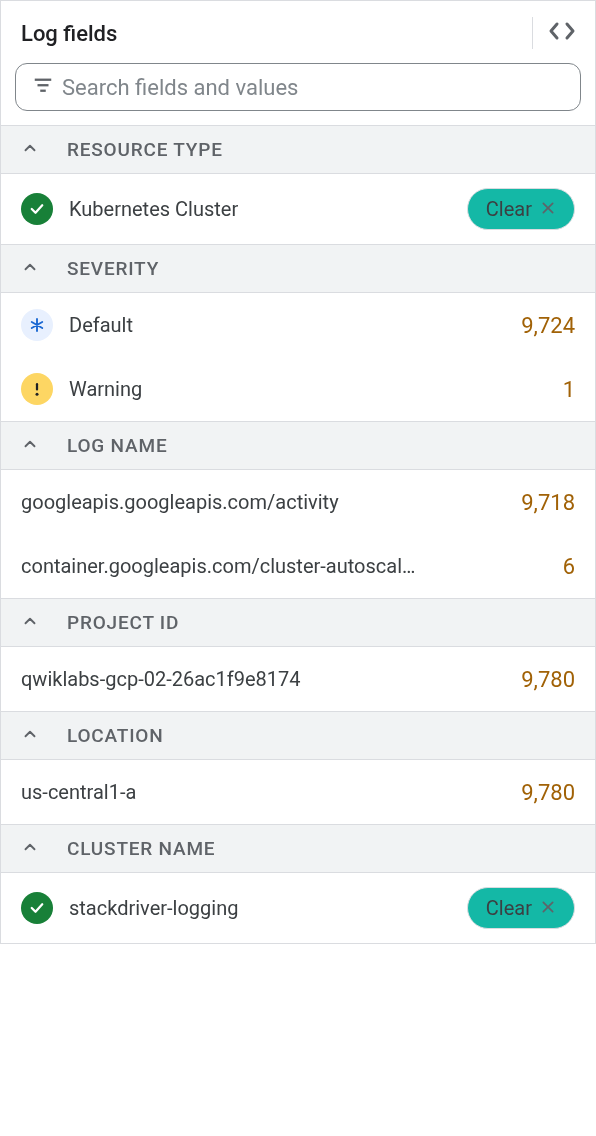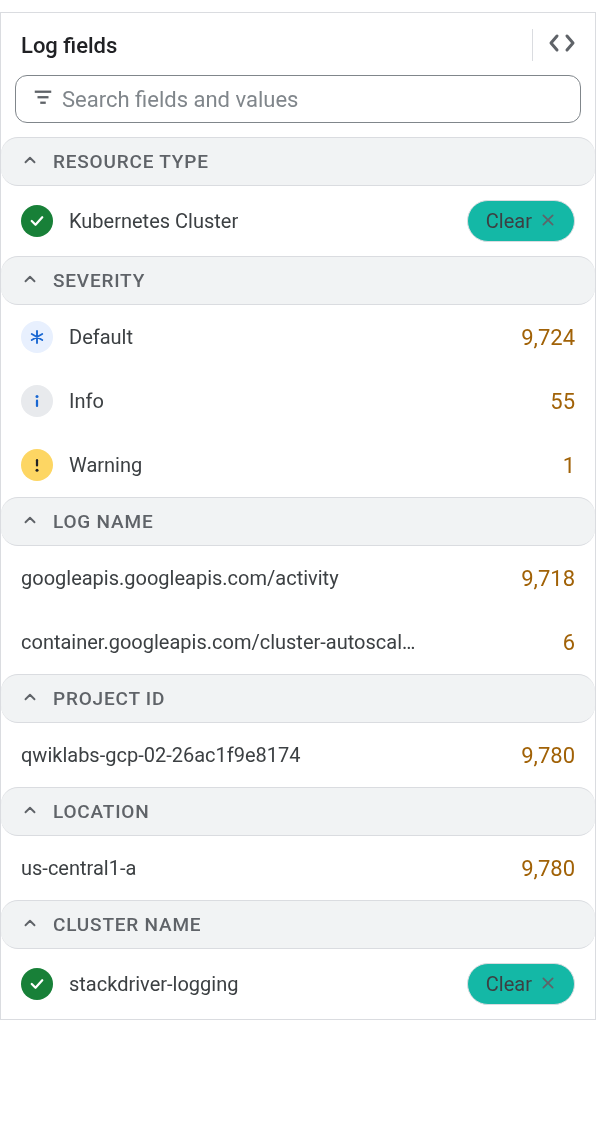--- a/index.html
+++ b/index.html
@@ -7,21 +7,20 @@
       font-family: 'Google Sans', Roboto, Arial, sans-serif;
       width: 596px;
       height: 1136px;
       background: #fff;
       color: #202124;
       font-size: 16px;
     }
     .panel {
       border: 1px solid #dadce0;
       background: #fff;
-      margin-top: 12px;
     }
     .header {
       display: flex;
       align-items: center;
       justify-content: space-between;
       padding: 16px 20px 14px 20px;
     }
     .header-title {
       font-size: 22px;
       font-weight: 500;
@@ -65,25 +64,24 @@
       flex: 1;
       font-family: inherit;
       background: transparent;
     }
     .search-input::placeholder { color: #80868b; }
     .section-header {
       display: flex;
       align-items: center;
       background: #f1f3f4;
       padding: 12px 20px;
-      gap: 14px;
+      gap: 28px;
       border-top: 1px solid #dadce0;
       border-bottom: 1px solid #dadce0;
       cursor: pointer;
-      border-radius: 17px;
     }
     .section-header-label {
       font-size: 19px;
       font-weight: 500;
       color: #5f6368;
       letter-spacing: 0.8px;
     }
     .chevron {
       color: #5f6368;
     }
@@ -208,30 +206,20 @@
   <div class="row">
     <span class="icon-circle icon-default">
       <svg width="18" height="18" viewBox="0 0 24 24">
           <path d="M12 4 V20 M5 8 L19 16 M19 8 L5 16" stroke="#1967d2" stroke-width="2.5" stroke-linecap="round"></path>
         </svg>
     </span>
     <span class="row-label">Default</span>
     <span class="row-count">9,724</span>
   </div>
 
-  <div class="row">
-    <span class="icon-circle icon-info">
-      <svg width="18" height="18" viewBox="0 0 24 24">
-          <circle cx="12" cy="6" r="2" fill="#1967d2"></circle>
-          <rect x="10.5" y="10" width="3" height="10" fill="#1967d2" rx="1.5"></rect>
-        </svg>
-    </span>
-    <span class="row-label">Info</span>
-    <span class="row-count">55</span>
-  </div>
 
   <div class="row">
     <span class="icon-circle icon-warning">
       <svg width="18" height="18" viewBox="0 0 24 24">
           <rect x="10.5" y="4" width="3" height="10" fill="#202124" rx="1.5"></rect>
           <circle cx="12" cy="19" r="2" fill="#202124"></circle>
         </svg>
     </span>
     <span class="row-label">Warning</span>
     <span class="row-count">1</span>

